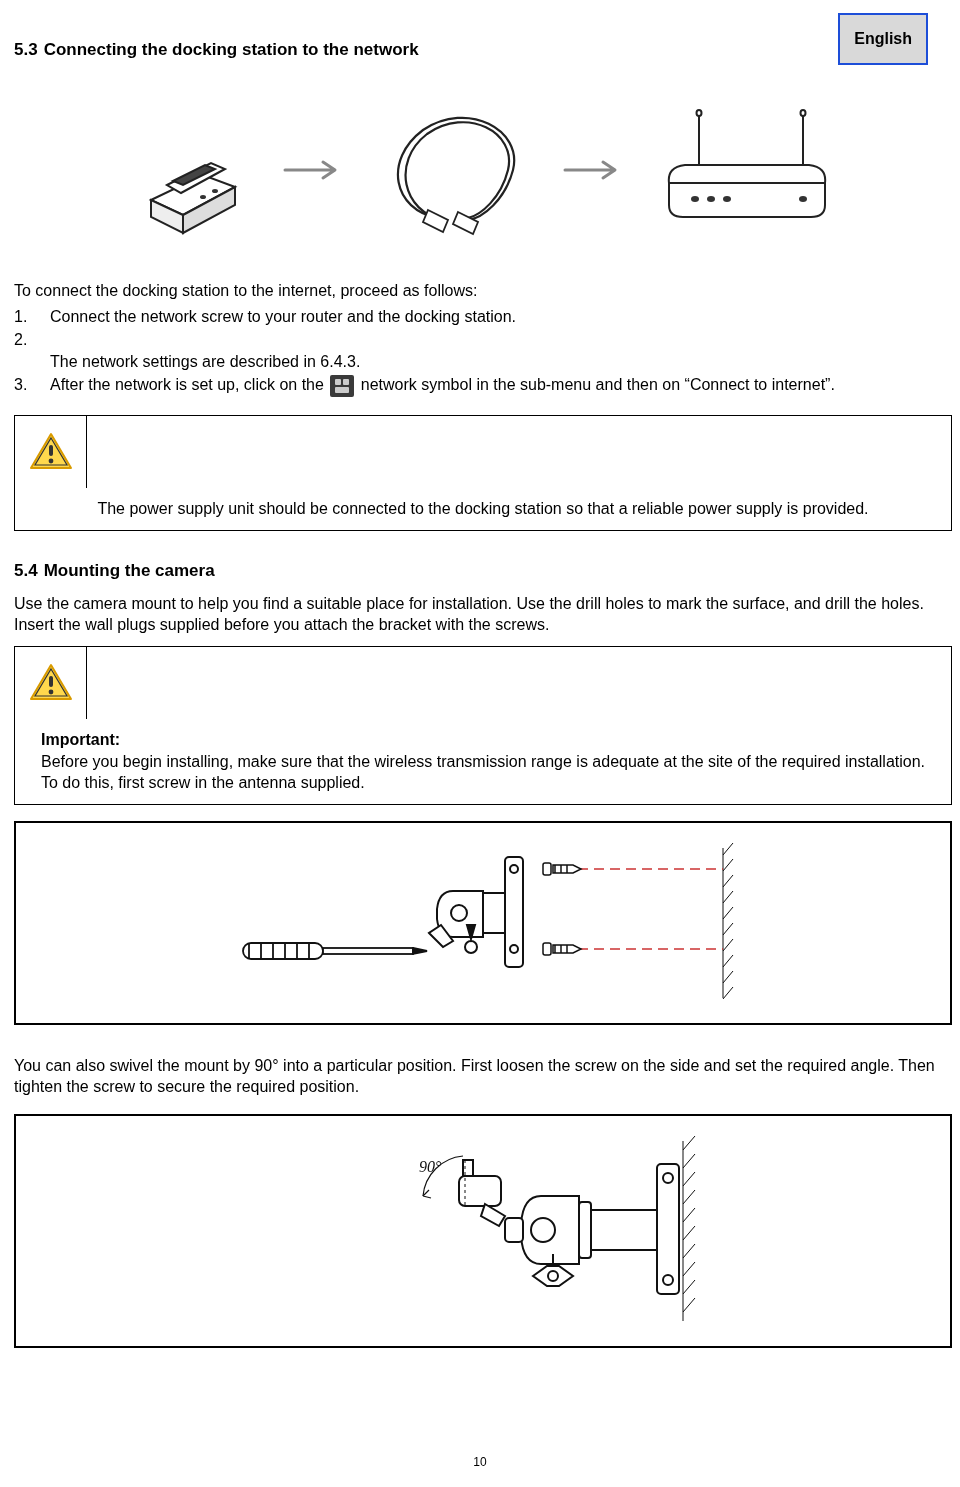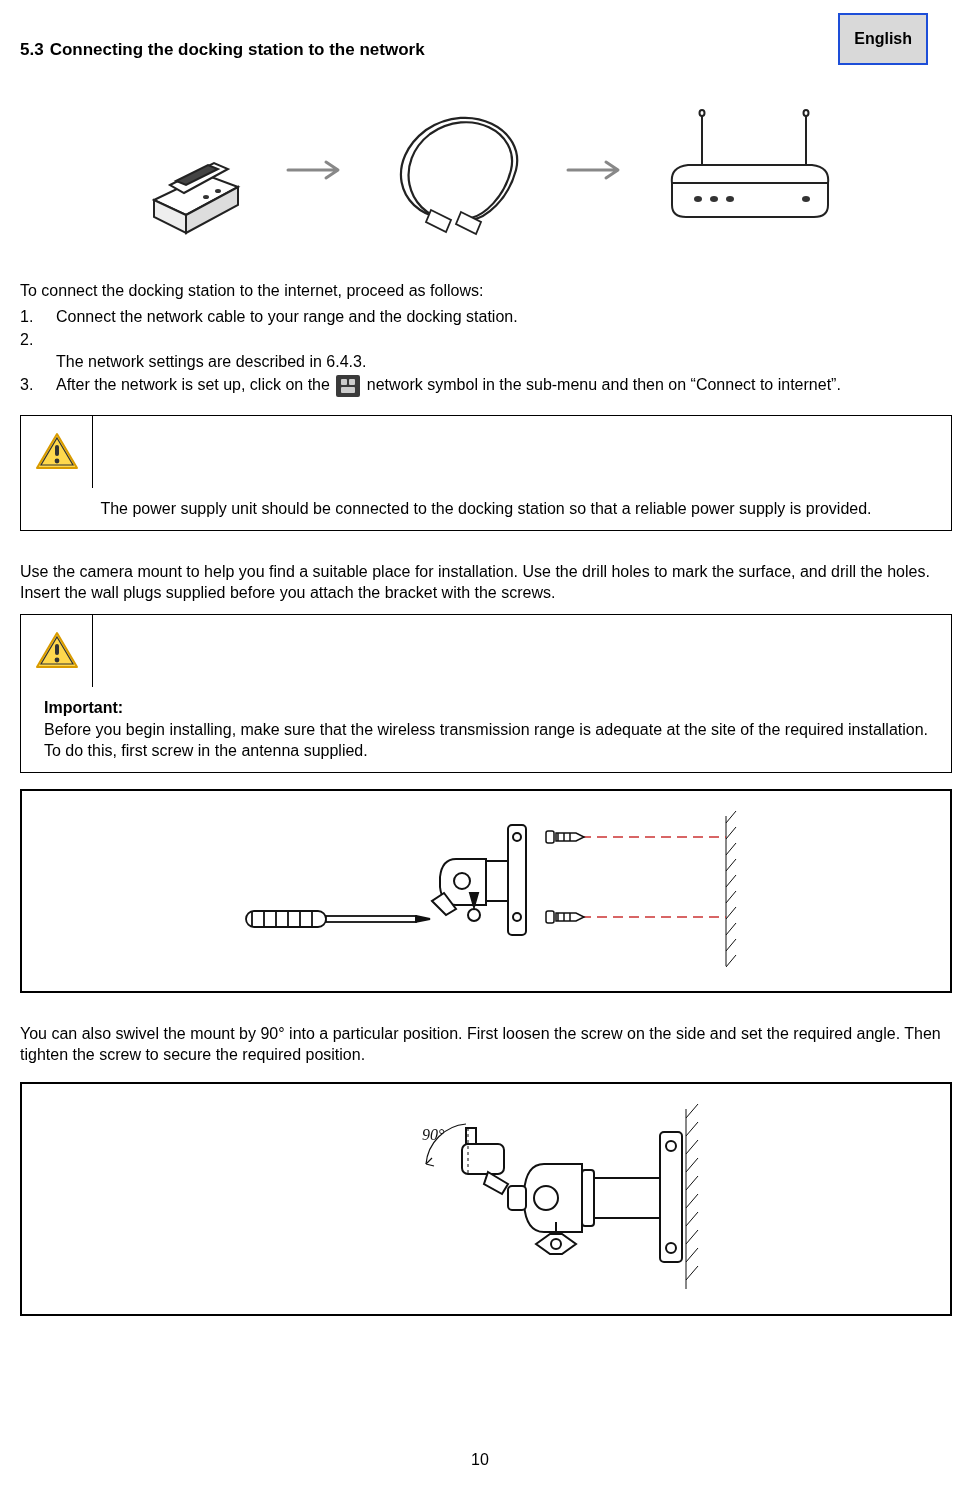--- a/index.html
+++ b/index.html
@@ -17,21 +17,21 @@
       position: absolute;
       top: 13px;
       right: 32px;
       border: 2px solid #1d4ed8;
       background: #d9d9d9;
       padding: 15px 14px;
       font-weight: bold;
       font-size: 16px;
     }
     .content {
-      padding: 40px 8px 0 20px;
+      padding: 40px 8px 0 14px;
     }
     h2.section {
       font-size: 17px;
       font-weight: bold;
       margin-bottom: 10px;
     }
     h2.section .num {
       margin-right: 6px;
     }
     .figure-row {
@@ -108,21 +108,21 @@
       justify-content: center;
       align-items: center;
       padding: 20px 10px;
       min-height: 190px;
     }
     .pagenum {
       position: absolute;
       bottom: 18px;
       width: 100%;
       text-align: center;
-      font-size: 16px;
+      font-size: 12px;
     }
     svg { overflow: visible; }
   </style>
 </head>
 <body>
 
 <div class="lang-badge">English</div>
 
 <div class="content">
 
@@ -180,21 +180,21 @@
         <ellipse cx="74" cy="94" rx="4" ry="3" fill="#333" stroke="none"></ellipse>
         <ellipse cx="150" cy="94" rx="4" ry="3" fill="#333" stroke="none"></ellipse>
       </g>
     </svg>
   </div>
 
   <p class="para">To connect the docking station to the internet, proceed as follows:</p>
   <ol class="numlist">
     <li>
         <span class="n">1.</span>
-        <span class="t">Connect the network cable to your range and the docking station.</span>
+        <span class="t">Connect the network screw to your router and the docking station.</span>
       </li>
     <li>
         <span class="n">2.</span>
         <span class="t"><br><span>The network settings are described in 6.4.3.</span></span>
       </li>
     <li>
         <span class="n">3.</span>
         <span class="t"><span>After the network is set up, click on the </span><span class="inline-icon"><span class="row2"></span></span><span> network symbol in the sub-menu and then on “Connect to internet”.</span></span>
       </li>
   </ol>
@@ -204,20 +204,23 @@
       <svg width="44" height="40" viewBox="0 0 44 40">
         <path d="M22 2 L42 36 L2 36 Z" fill="#ffd84d" stroke="#d99b00" stroke-width="2" stroke-linejoin="round"></path>
         <path d="M22 6 L38 33 L6 33 Z" fill="none" stroke="#333" stroke-width="1.2"></path>
         <rect x="20" y="13" width="4" height="11" rx="2" fill="#333"></rect>
         <circle cx="22" cy="29" r="2.4" fill="#333"></circle>
       </svg>
     </div>
     <div class="text-cell">The power supply unit should be connected to the docking station so that a reliable power supply is provided.</div>
   </div>
 
+  <h2 class="section">
+    <span class="num">5.4</span><span>Mounting the camera</span>
+  </h2>
 
   <p class="para" style="margin-top:12px; ">Use the camera mount to help you find a suitable place for installation. Use the drill holes to mark the surface, and drill the holes. Insert the wall plugs supplied before you attach the bracket with the screws.</p>
 
   <div class="warn-box" style="margin-bottom:16px;">
     <div class="icon-cell">
       <svg width="44" height="40" viewBox="0 0 44 40">
         <path d="M22 2 L42 36 L2 36 Z" fill="#ffd84d" stroke="#d99b00" stroke-width="2" stroke-linejoin="round"></path>
         <path d="M22 6 L38 33 L6 33 Z" fill="none" stroke="#333" stroke-width="1.2"></path>
         <rect x="20" y="13" width="4" height="11" rx="2" fill="#333"></rect>
         <circle cx="22" cy="29" r="2.4" fill="#333"></circle>

